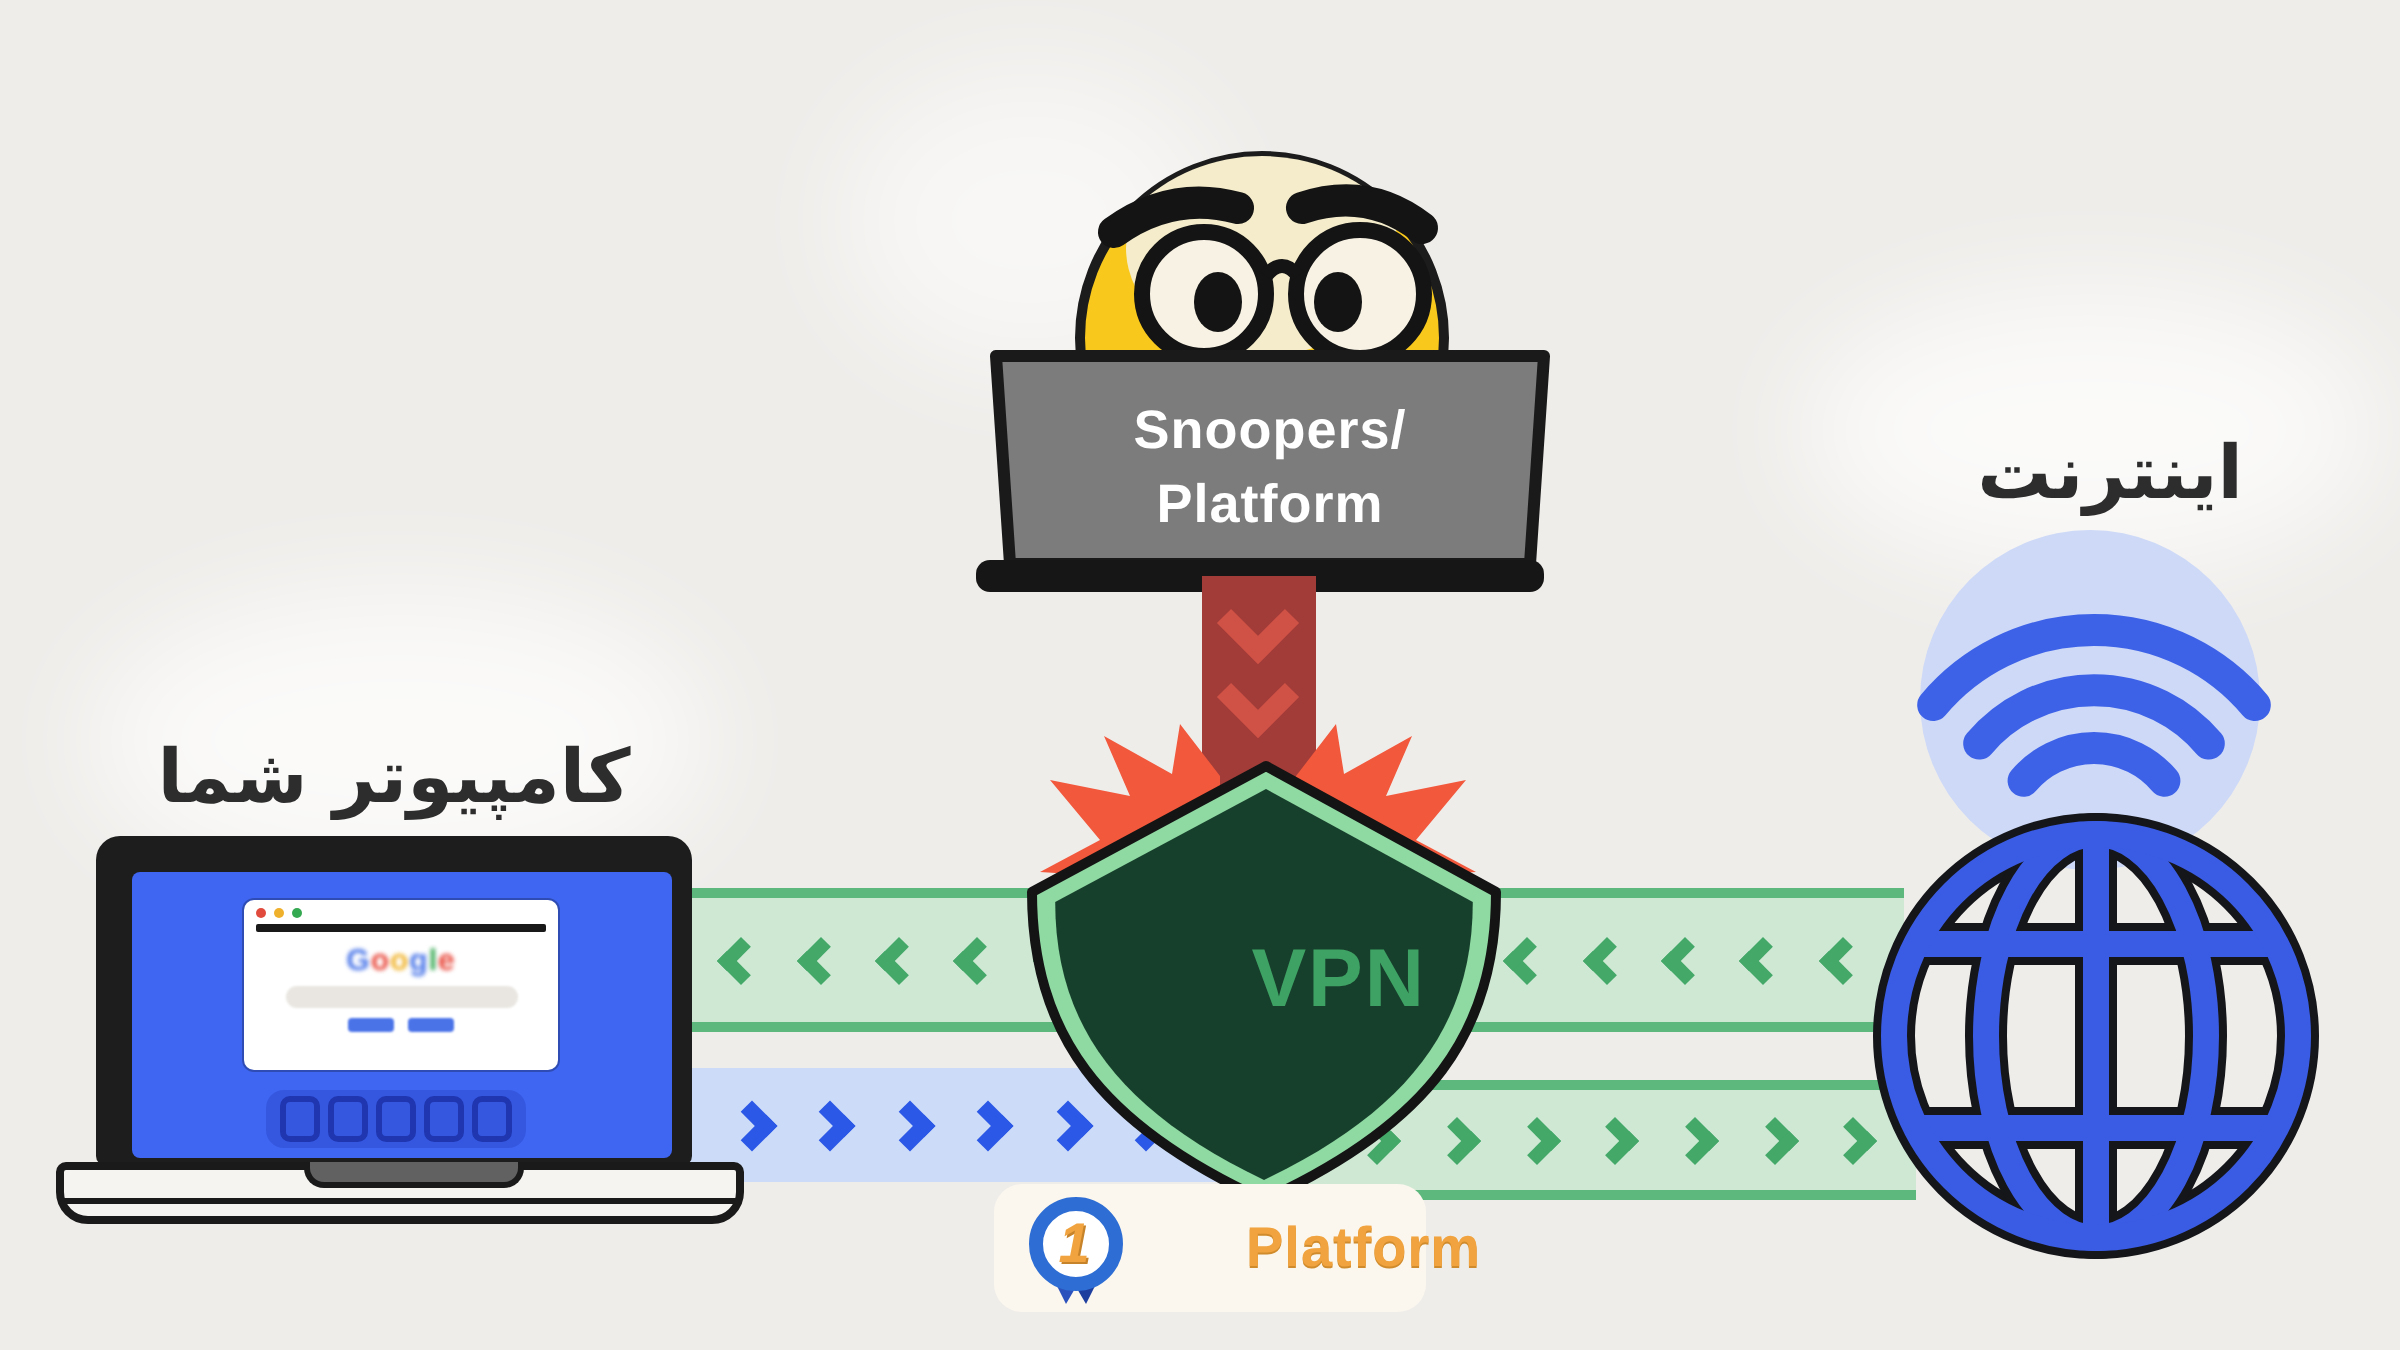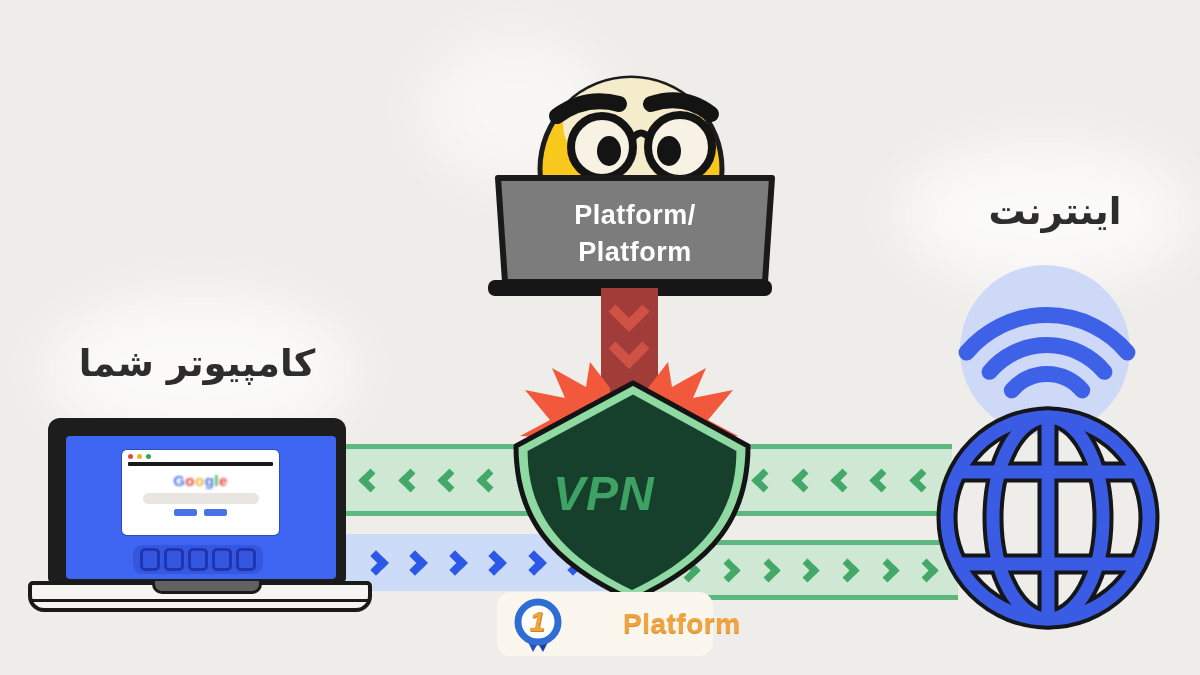--- a/index.html
+++ b/index.html
@@ -20,25 +20,25 @@
   .band-blue  { background:var(--band-blue-fill); }
   .chev { display:block; width:17px; height:17px; border-color:currentColor; }
   .chev-left  { border-left:7px solid; border-bottom:7px solid; transform:rotate(45deg); }
   .chev-right { border-right:7px solid; border-top:7px solid; transform:rotate(45deg); }
   .band-green .chev { color:var(--band-green-chevron); }
   .band-blue  .chev { color:var(--band-blue-chevron); width:18px; height:18px; }
   .band-blue  .chev-right { border-width:8px; border-left:0; border-bottom:0; border-style:solid; border-right:8px solid; border-top:8px solid; }
 
   
   .fa-label { position:absolute; z-index:5; font-family:"DejaVu Sans", sans-serif; font-weight:bold;
-              font-size:37px; color:#2d2d2d; text-align:center; direction:rtl; }
+              font-size:37px; color:#2d2d2d; text-align:center; direction:rtl;margin-top:25px; }
   .hacker-label { position:absolute; left:500px; top:197px; width:270px; z-index:4; text-align:center;
                   color:#ffffff; font-weight:bold; font-size:27px; line-height:37px; letter-spacing:.5px; }
-  .vpn-label { position:absolute; left:553px; top:466px; width:160px; z-index:4; text-align:left;
-               color:var(--vpn-text); font-weight:bold; font-size:48px; letter-spacing:1px;font-style:italic; }
+  .vpn-label { position:absolute; left:553px; top:466px; width:160px; z-index:4; text-align:right;
+               color:var(--vpn-text); font-weight:bold; font-size:41px; letter-spacing:1px; }
 
   
   .lt-bezel  { left:48px; top:418px; width:298px; height:165px; background:#1d1d1d; border-radius:12px 12px 5px 5px; z-index:3; }
   .lt-screen { left:66px; top:436px; width:270px; height:143px; background:#3f66f2; border-radius:4px; z-index:3; }
   .browser   { left:122px; top:450px; width:157px; height:85px; background:#ffffff; border-radius:5px; z-index:3;
                box-shadow:0 0 0 1px rgba(0,0,0,.25); padding-top:4px; }
   .dots { display:flex; gap:4px; padding-left:6px; }
   .dot  { width:5px; height:5px; border-radius:50%; }
   .bbar { width:145px; height:4px; background:#191919; margin:3px auto 0; border-radius:1px; }
   .glogo { text-align:center; font-size:15px; font-weight:bold; margin-top:6px; filter:blur(1.1px); letter-spacing:.5px; }
@@ -121,21 +121,21 @@
   <path d="M181,44 Q214,33 241,54" stroke="#141414" stroke-width="16" stroke-linecap="round" fill="none"></path>
   <circle cx="132" cy="87" r="31" fill="#f7f2e3" stroke="#141414" stroke-width="8"></circle>
   <circle cx="210" cy="87" r="32" fill="#f7f2e3" stroke="#141414" stroke-width="8"></circle>
   <path d="M163,78 Q171,68 179,78" stroke="#141414" stroke-width="7" fill="none"></path>
   <ellipse cx="139" cy="91" rx="12" ry="15" fill="#141414"></ellipse>
   <ellipse cx="199" cy="91" rx="12" ry="15" fill="#141414"></ellipse>
   <path d="M28,118 L302,118 L295,222 L35,222 Z" fill="#7c7c7c" stroke="#1a1a1a" stroke-width="6" stroke-linejoin="round"></path>
   <rect x="18" y="220" width="284" height="16" rx="7" fill="#161616"></rect>
 </svg>
 <div class="hacker-label">
-  <div>Platform/</div>
+  <div>Snoopers/</div>
   <div>Platform</div>
 </div>
 
 <svg style="left:480px;top:288px;z-index:3;" width="300" height="322" viewBox="0 0 300 322">
   <rect x="121" y="0" width="57" height="152" fill="var(--attack-column)"></rect>
   <path d="M132,20 L149,37 L166,20" stroke="var(--attack-chevron)" stroke-width="10" fill="none"></path>
   <path d="M132,57 L149,74 L166,57" stroke="var(--attack-chevron)" stroke-width="10" fill="none"></path>
   <polygon fill="var(--burst)" points="130,100 110,74 106,99 72,80 85,110 45,102 70,132 40,148 72,150 60,178 95,162 102,182 122,152 130,150"></polygon>
   <polygon fill="var(--burst)" points="168,100 188,74 192,99 226,80 213,110 253,102 228,132 258,148 226,150 238,178 203,162 196,182 176,152 168,150"></polygon>
   <path d="M36,158 L153,95 L268,158 C268,228 235,274 152,312 C69,274 36,228 36,158 Z" fill="var(--shield-light)" stroke="#141414" stroke-width="5" stroke-linejoin="round"></path>

